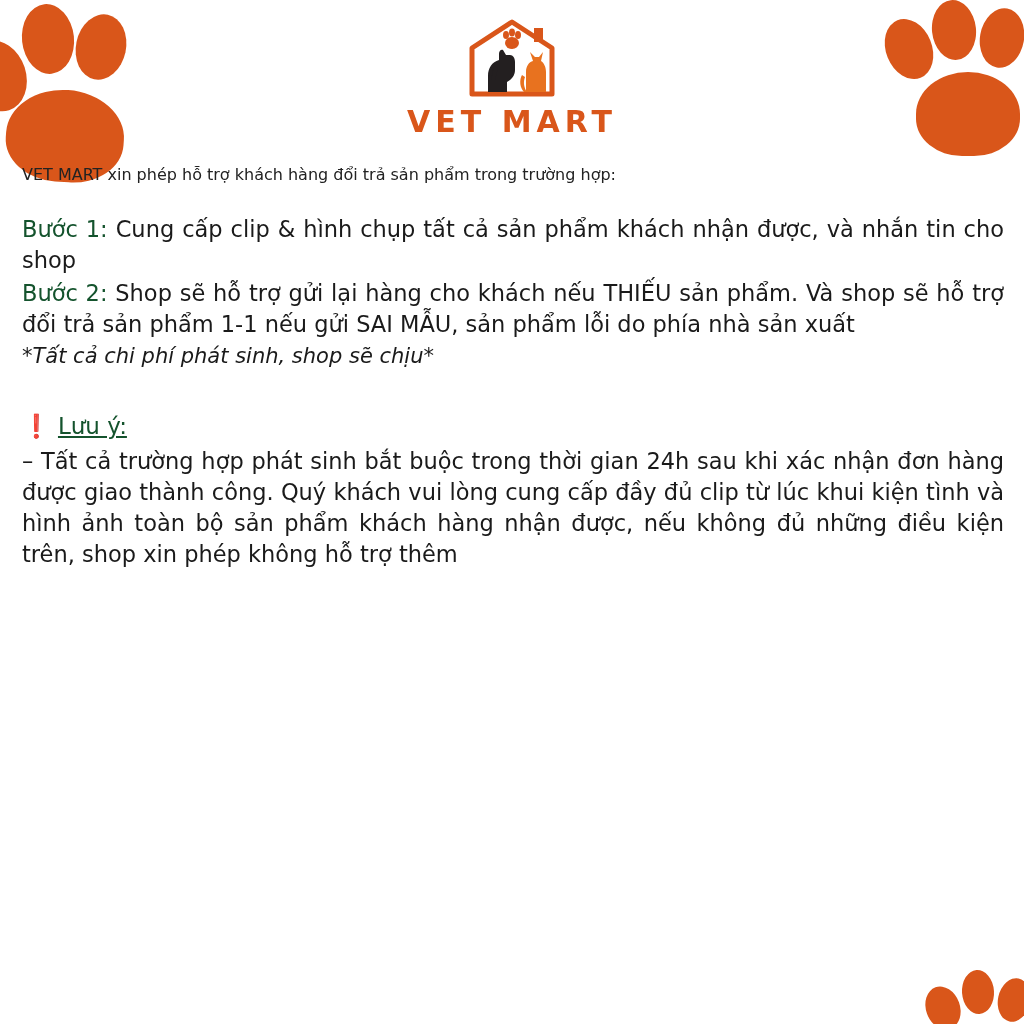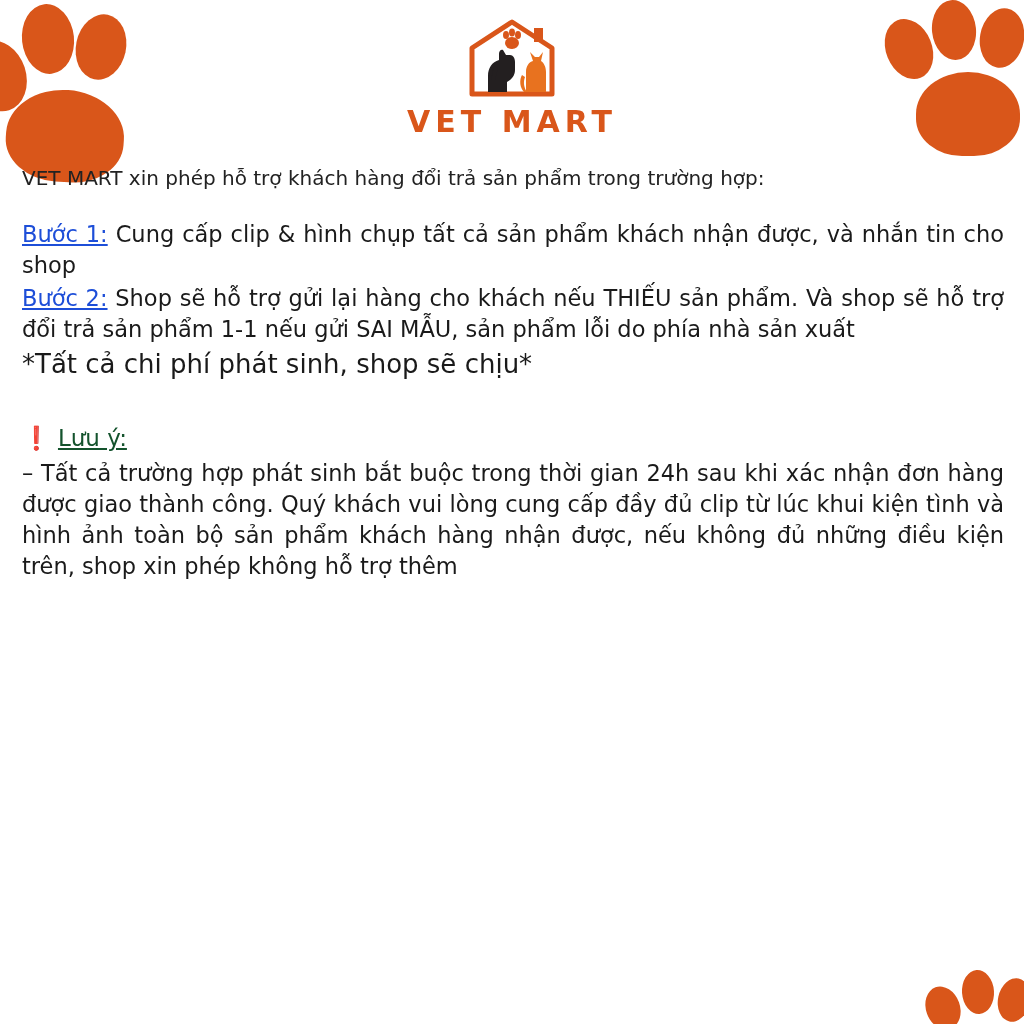--- a/index.html
+++ b/index.html
@@ -59,42 +59,42 @@
   h1.title {
     margin: 0 0 6px 0;
     font-family: "DejaVu Sans", sans-serif;
     font-weight: 400;
     font-size: 39px;
     line-height: 1.12;
     color: #1a1a1a;
     letter-spacing: 0.5px;
   }
   .subtitle {
-    font-size: 20px;
+    font-size: 16px;
     color: #222;
     line-height: 1.3;
     margin-bottom: 28px;
   }
   .step {
     font-size: 22.5px;
     line-height: 1.38;
     color: #1a1a1a;
     text-align: justify;
     margin-bottom: 2px;
   }
   .step-label {
-    color: #1d4ed8;
+    color: #14532d;
     font-weight: 400;
-    text-decoration: underline;
   }
   .note-line {
-    font-size: 26px;
+    font-size: 21px;
     line-height: 1.38;
     color: #1a1a1a;
     margin-bottom: 2px;
+    font-style: italic;
   }
   .warn {
     margin-top: 42px;
     margin-bottom: 6px;
     font-size: 23px;
     color: #14532d;
   }
   .warn .warn-label {
     text-decoration: underline;
   }

